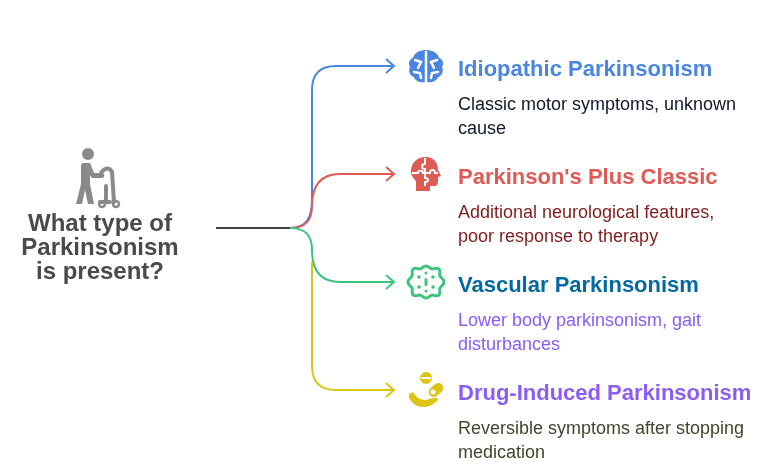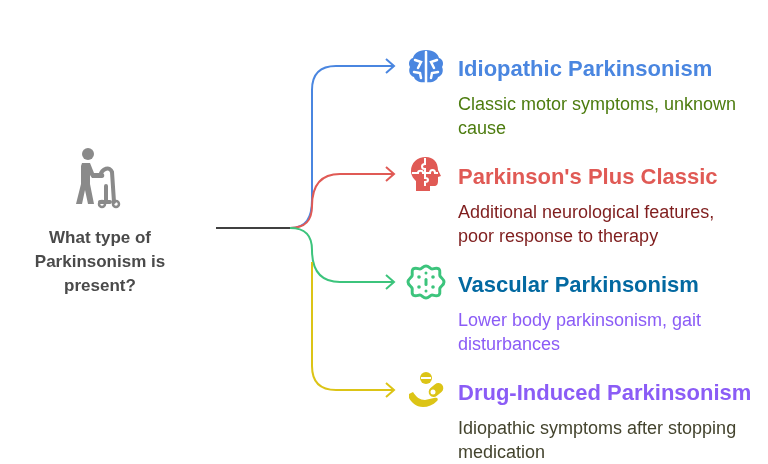--- a/index.html
+++ b/index.html
@@ -1,20 +1,20 @@
 <!DOCTYPE html>
 <html><head>
 <meta charset="utf-8">
 <style>
   html, body { margin: 0; padding: 0; background: #ffffff; }
   body { width: 768px; height: 464px; position: relative; overflow: hidden;
          font-family: "Liberation Sans", sans-serif; }
   .root-node { position: absolute; left: 20px; top: 146px; width: 160px; text-align: center; }
   .root-icon { display: block; margin: 0 auto; width: 60px; height: 64px; }
-  .root-label { margin-top: 16px; font-weight: bold; font-size: 17px; line-height: 24px; color: #4a4a4a; }
+  .root-label { margin-top: 1px; font-weight: bold; font-size: 24px; line-height: 24px; color: #4a4a4a; }
   svg.connectors { position: absolute; left: 0; top: 0; }
   .branch { position: absolute; left: 406px; width: 340px; }
   .branch .icon { position: absolute; left: 0; top: 0; width: 40px; height: 40px; }
   .branch .title { position: absolute; left: 52px; top: 10px; font-weight: bold; font-size: 22px; white-space: nowrap; }
   .branch .desc { position: absolute; left: 52px; top: 46px; width: 290px; font-size: 18px; line-height: 24px; }
 </style>
 </head>
 <body>
 
 <svg class="connectors" width="768" height="464" viewBox="0 0 768 464">
@@ -49,21 +49,21 @@
     </g>
     <g stroke="#ffffff" stroke-width="2.5" fill="none" stroke-linecap="round">
       <line x1="20" y1="6" x2="20" y2="36"></line>
       <path d="M9 14 L15 16 L12 22"></path>
       <path d="M31 14 L25 16 L28 22"></path>
       <path d="M8 26 L14 27 L15 32"></path>
       <path d="M32 26 L26 27 L25 32"></path>
     </g>
   </svg>
   <div class="title" style="color:#4a86e0;">Idiopathic Parkinsonism</div>
-  <div class="desc" style="color:#4d7c0f;">Classic motor symptoms, unknown cause</div>
+  <div class="desc" style="color:#0f172a;">Classic motor symptoms, unknown cause</div>
 </div>
 
 <div class="branch" style="top:154px;">
   <svg class="icon" viewBox="0 0 40 40">
     <path d="M20 3 C11 3 5 9 5 17 C5 22 8 25 10 27 L10 37 L24 37 L24 32 L28 32 C31 32 32 30 32 27 L32 23 L35 22 L32 16 C32 8 27 3 20 3 Z" fill="#e05a55"></path>
     <g stroke="#ffffff" stroke-width="2" fill="none">
       <path d="M19 4 L19 10 C15 10 15 15 19 15 L19 19"></path>
       <path d="M6 19 L12 19 C12 16 17 16 17 19 L19 19"></path>
       <path d="M19 19 L24 19 C24 15 29 15 29 19 L32 19"></path>
       <path d="M19 19 L19 24 C23 24 23 28 19 28 L19 32"></path>
@@ -96,14 +96,14 @@
       <circle cx="20" cy="8" r="6"></circle>
       <g transform="rotate(-40 30 20)">
         <rect x="22" y="15" width="16" height="10" rx="5"></rect>
       </g>
       <path d="M3 24 L7 22 C10 27 14 30 19 30 L28 28 C31 27 33 29 31 31 C27 35 22 37 17 37 C10 37 5 32 3 28 Z"></path>
     </g>
     <line x1="15" y1="8" x2="25" y2="8" stroke="#ffffff" stroke-width="2"></line>
     <circle cx="27" cy="22" r="2.5" fill="#ffffff"></circle>
   </svg>
   <div class="title" style="color:#8b5cf6;">Drug-Induced Parkinsonism</div>
-  <div class="desc" style="color:#44442e;">Idiopathic symptoms after stopping medication</div>
+  <div class="desc" style="color:#44442e;">Reversible symptoms after stopping medication</div>
 </div>
 
 </body></html>

